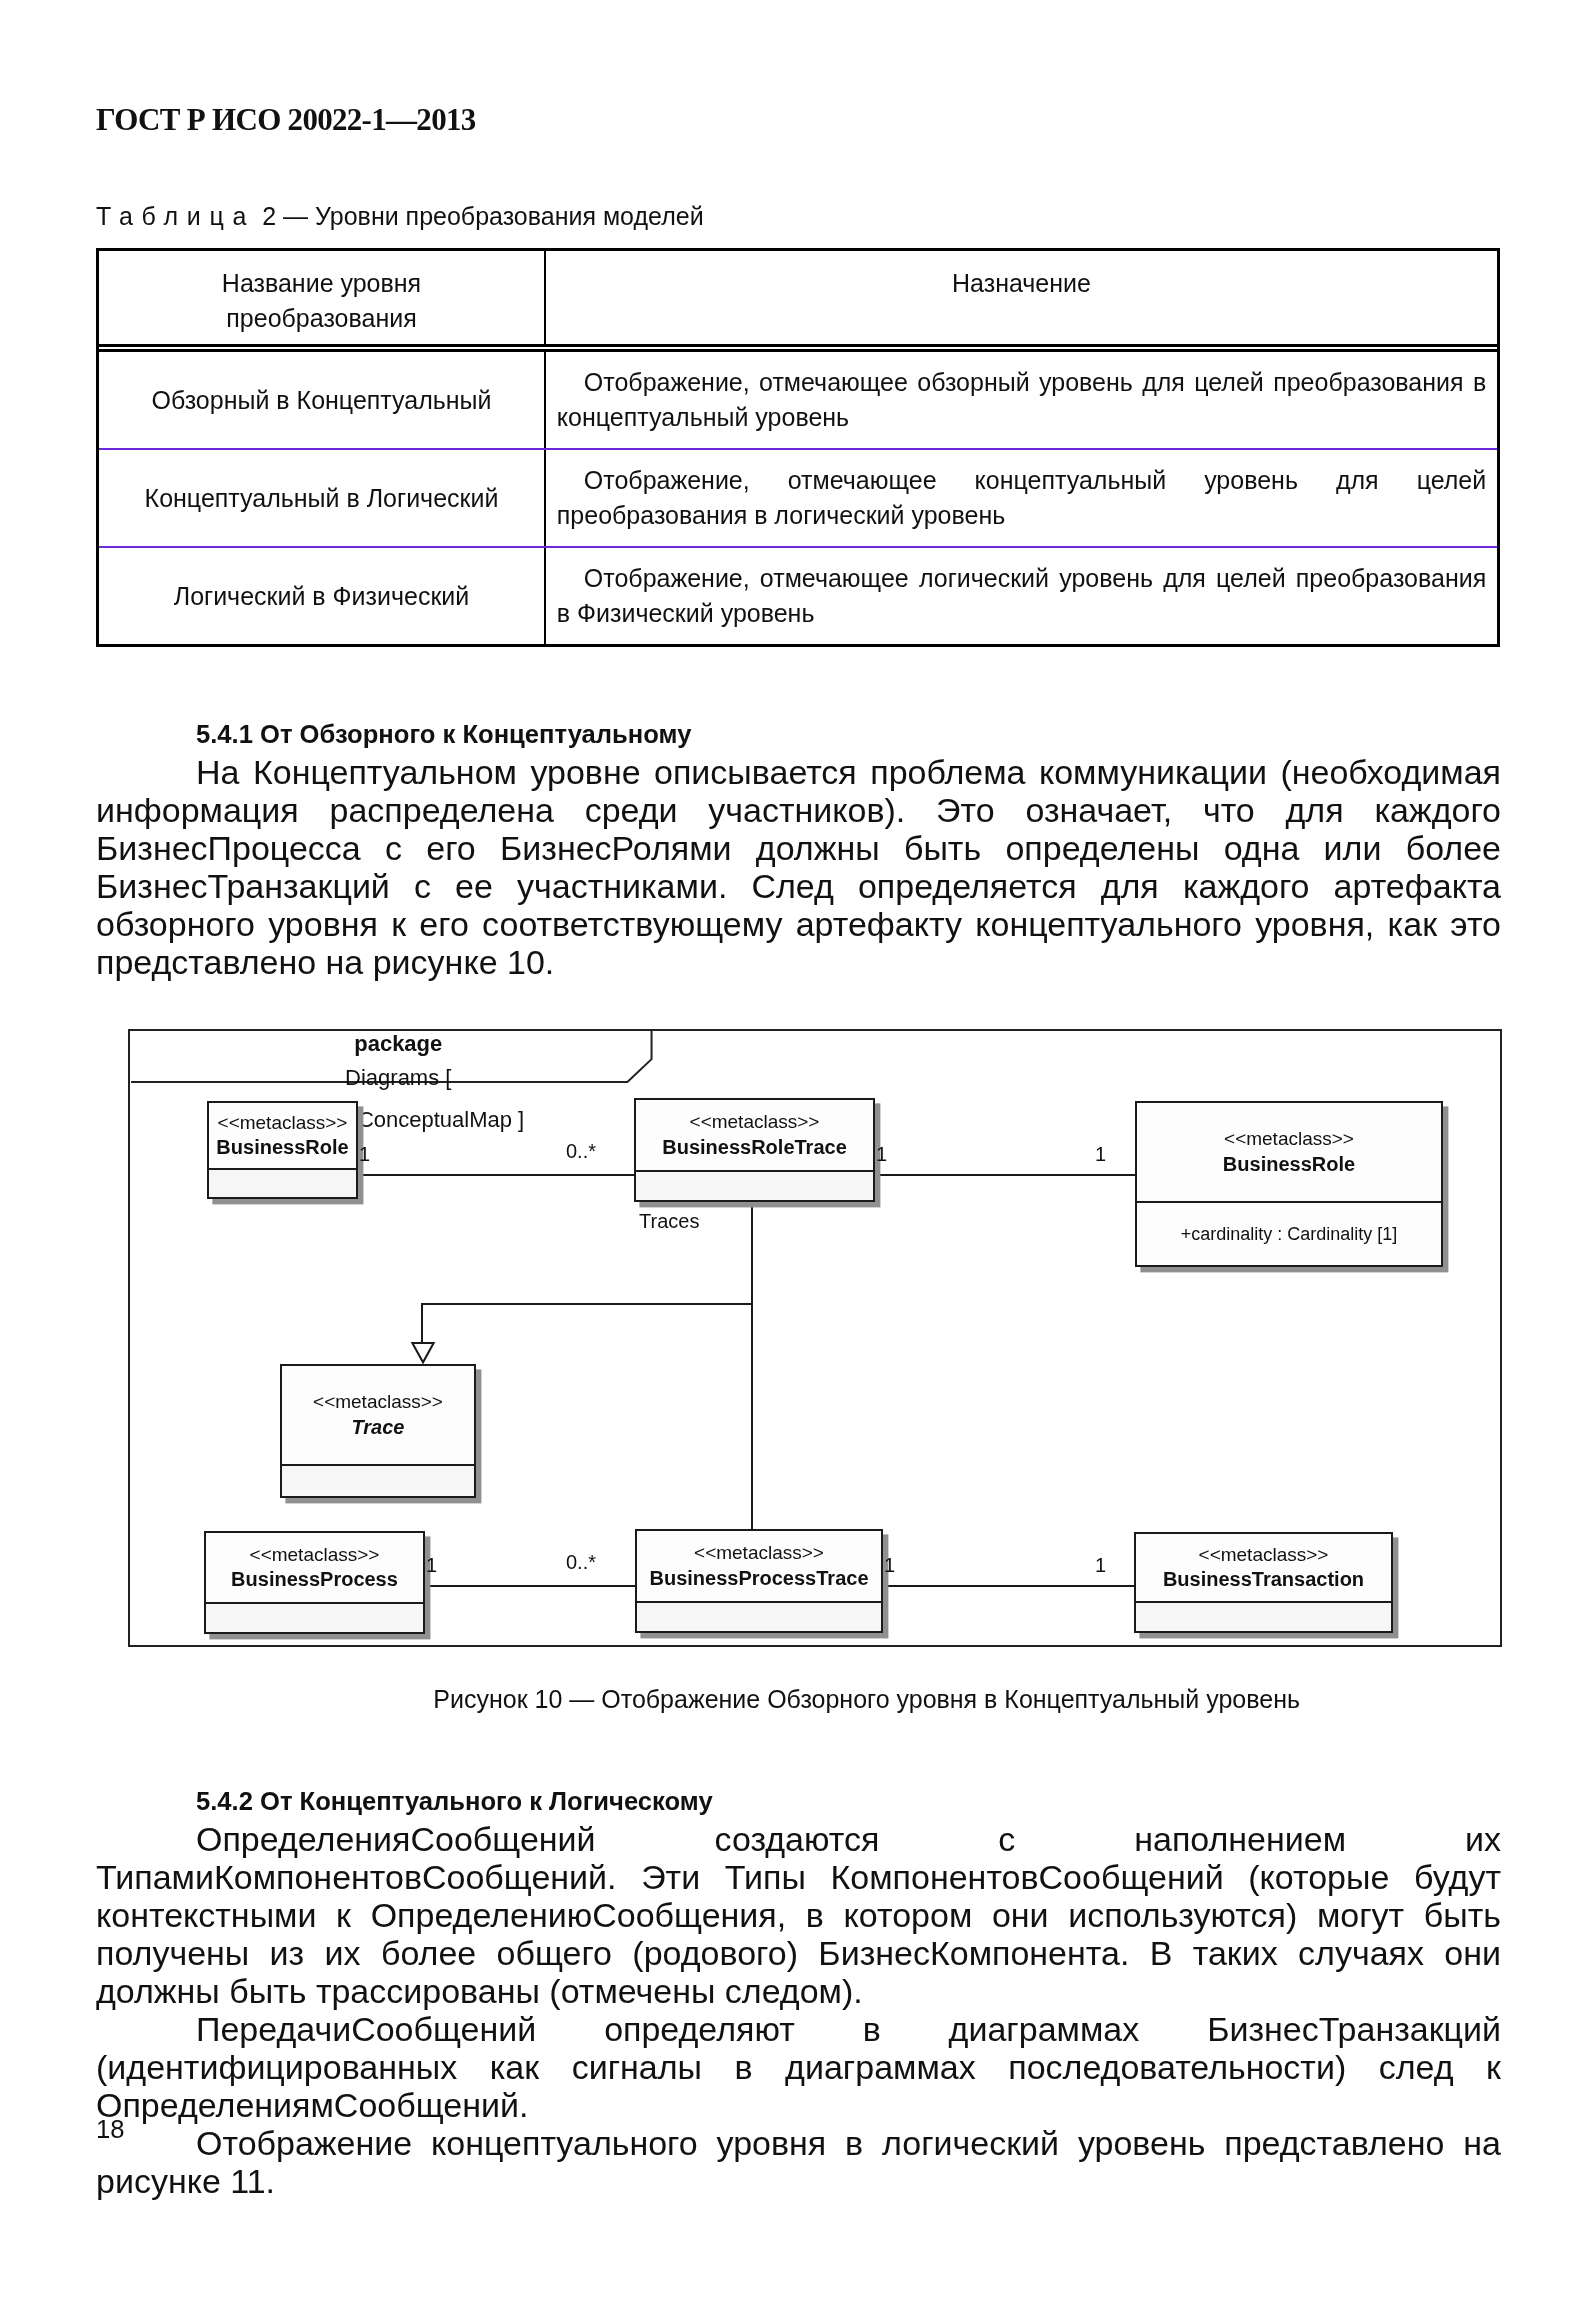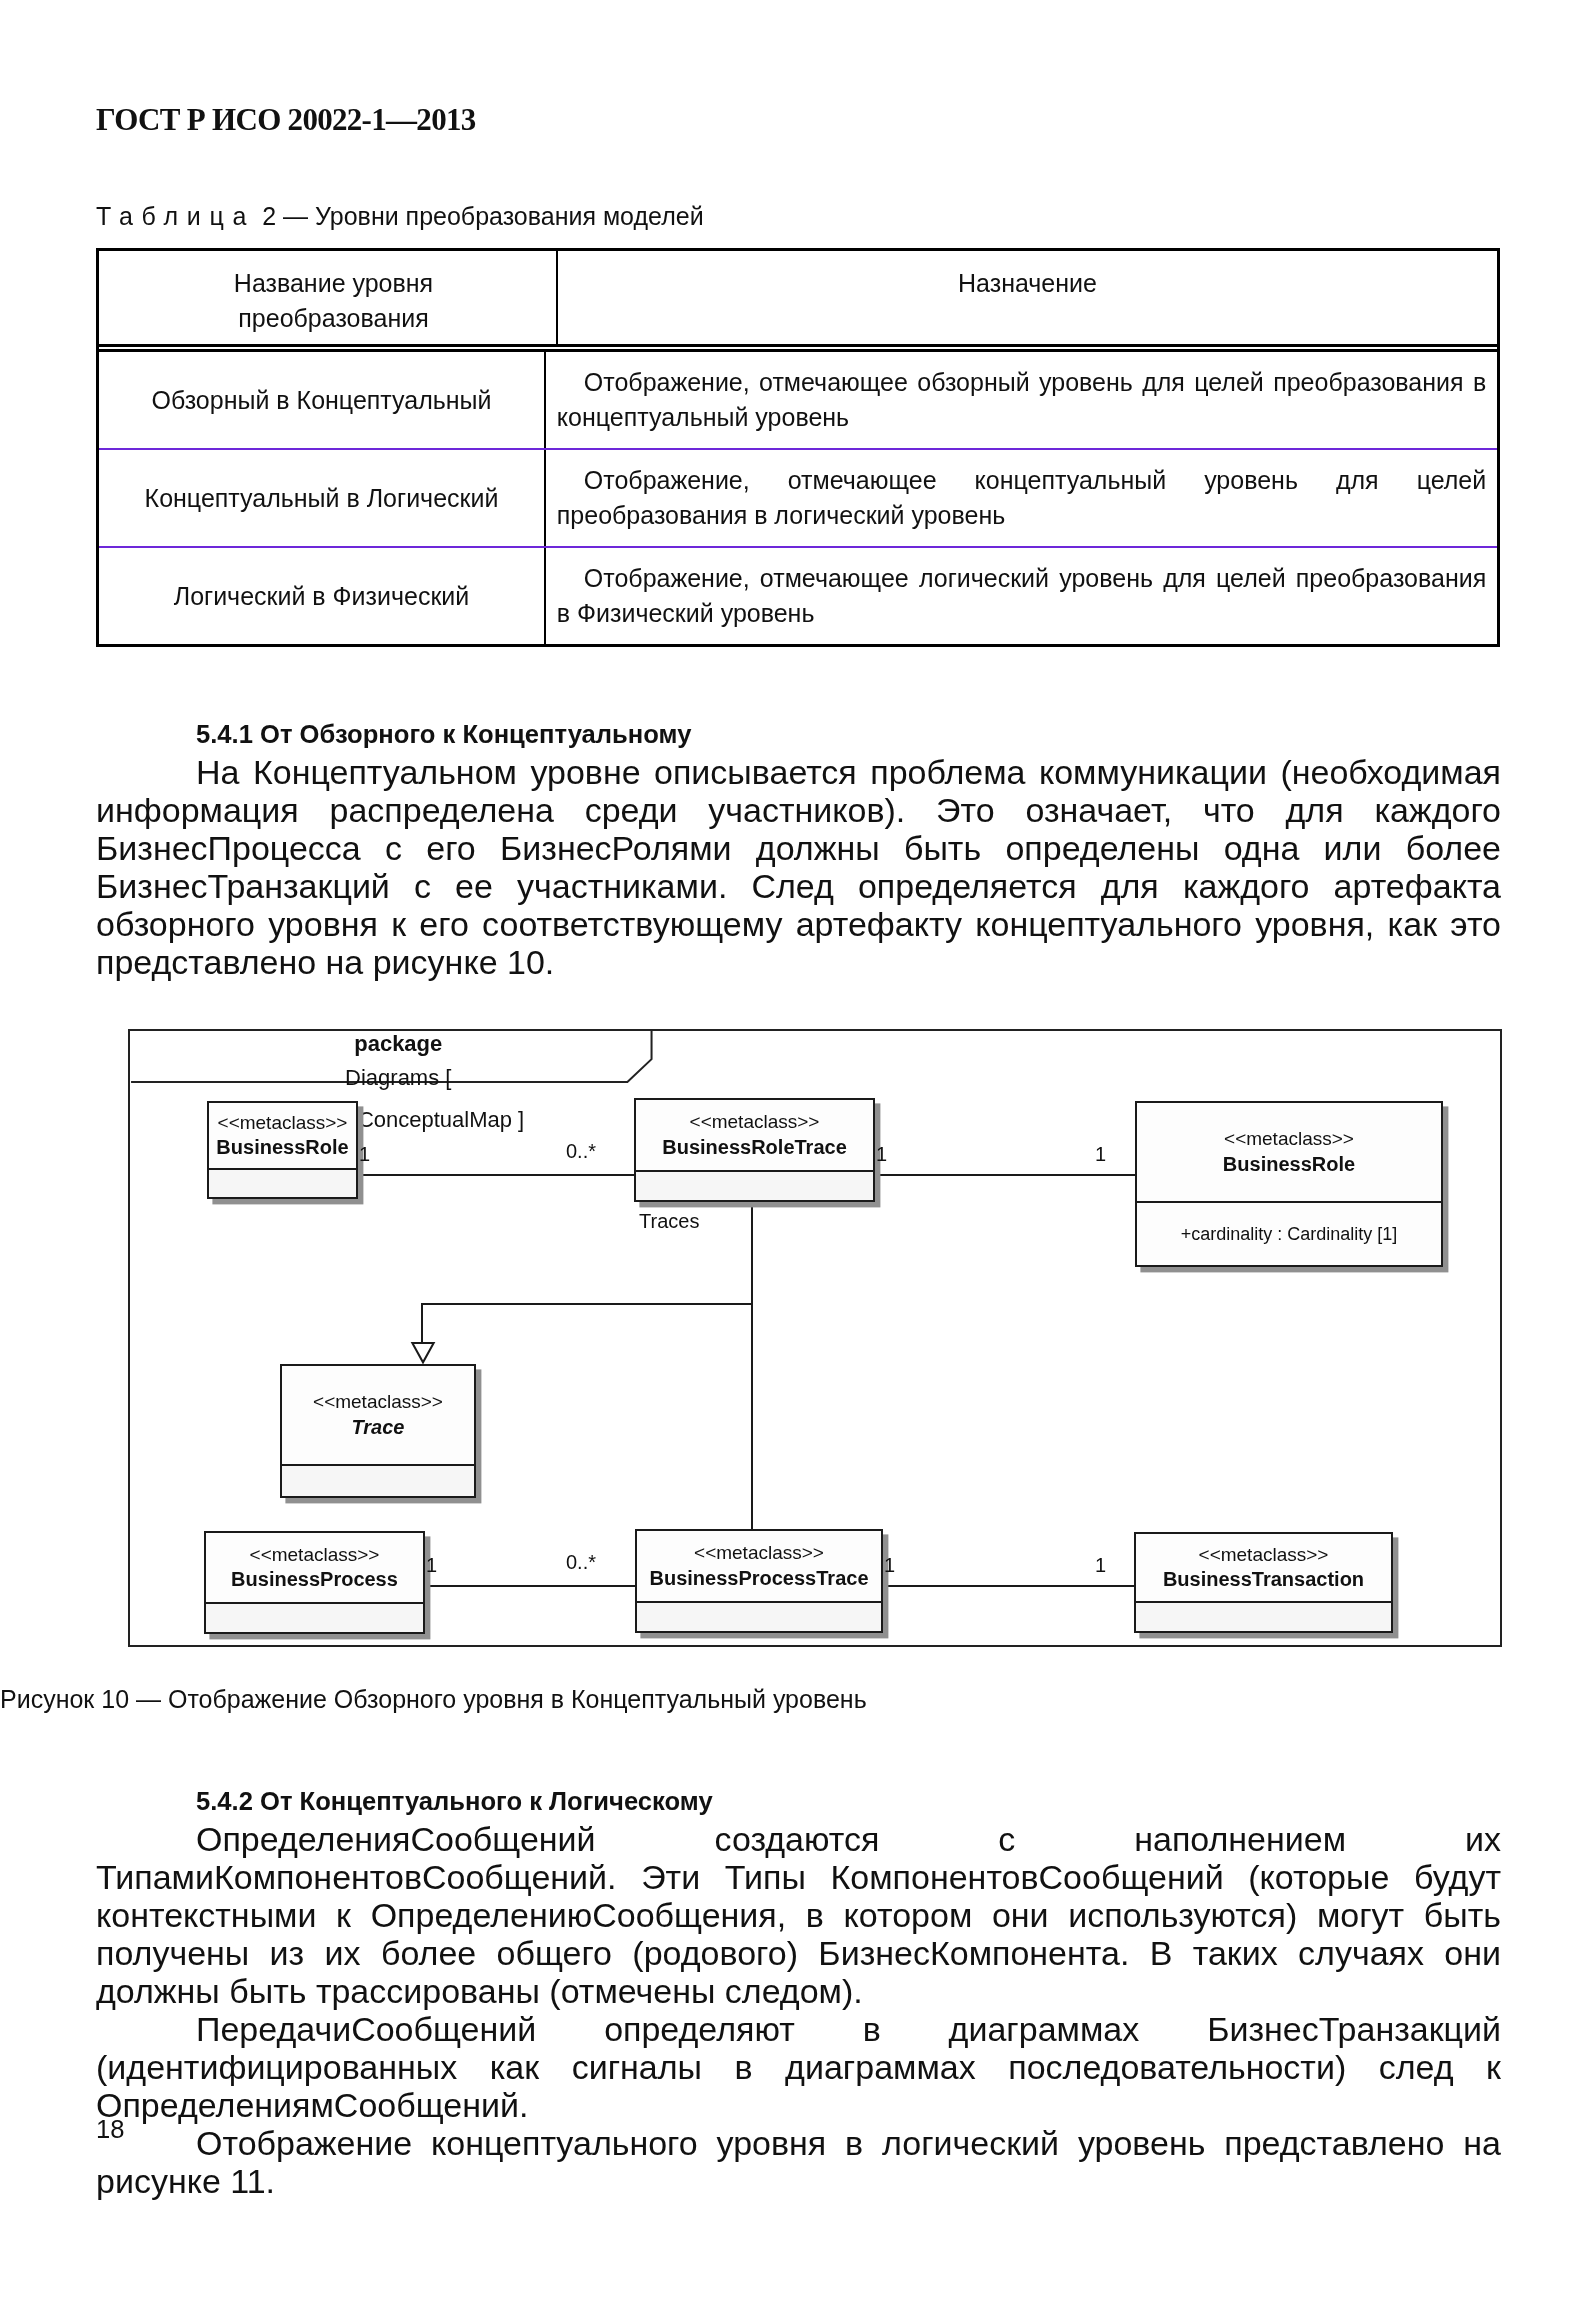--- a/index.html
+++ b/index.html
@@ -6,21 +6,21 @@
   .page{position:relative;width:1591px;height:2307px;background:#ffffff;
         font-family:"Liberation Sans","DejaVu Sans",sans-serif;color:#111;overflow:hidden;}
   
   .doc-header{position:absolute;left:96px;top:102px;font-size:31px;font-weight:bold;letter-spacing:-0.7px;font-family:Liberation Serif, serif;}
   
   .table-caption{position:absolute;left:96px;top:202px;font-size:25px;}
   .table-caption .spaced{letter-spacing:0.35em;}
   
   .gtable{position:absolute;left:96px;top:248px;width:1404px;border:3.4px solid #000;box-sizing:border-box;background:#fff;}
   .gt-row{display:grid;grid-template-columns:447px 1fr;}
-  .gt-head{border-bottom:8px double #000;min-height:71px;padding-left:12px;}
+  .gt-head{border-bottom:8px double #000;min-height:71px;}
   .gt-r{border-bottom:2px solid #6d28d9;}
   .gt-r:last-child{border-bottom:none;}
   .gt-c1{border-right:2px solid #000;display:flex;flex-direction:column;align-items:center;justify-content:center;
          text-align:center;padding:8px 12px;box-sizing:border-box;font-size:25px;line-height:35px;}
   .gt-c2{display:flex;align-items:center;padding:9.4px 10.8px;box-sizing:border-box;font-size:25px;line-height:35px;}
   .gt-head .gt-c1{justify-content:flex-start;padding-top:15px;}
   .gt-head .gt-c2{align-items:flex-start;justify-content:center;padding-top:15px;}
   .gt-r{min-height:96px;}
   .cell-text{text-align:justify;text-indent:27px;width:100%;}
   
@@ -39,21 +39,21 @@
   .ubox-main{display:flex;flex-direction:column;justify-content:center;align-items:center;gap:2.7px;}
   .stereo{font-size:19px;}
   .uname{font-size:20px;font-weight:bold;}
   .uname.it{font-style:italic;}
   .ubox-attr{border-top:2px solid #1a1a1a;font-size:18px;display:flex;align-items:center;justify-content:center;}
   .ubox-empty{border-top:2px solid #1a1a1a;background:#f6f6f6;}
   .line{position:absolute;background:#1a1a1a;}
   .dlabel{position:absolute;font-size:20px;color:#111;}
   .tri{position:absolute;}
   
-  .fig-caption{position:absolute;left:0;top:1685px;width:1300px;text-align:left;font-size:25px;}
+  .fig-caption{position:absolute;left:0;top:1685px;width:1300px;text-align:right;font-size:25px;}
   .page-number{position:absolute;left:96px;top:2115px;font-size:25.6px;}
 </style>
 </head>
 <body>
 
 <div class="page">
 
   <div class="doc-header">ГОСТ Р ИСО 20022-1—2013</div>
 
   <div class="table-caption">

